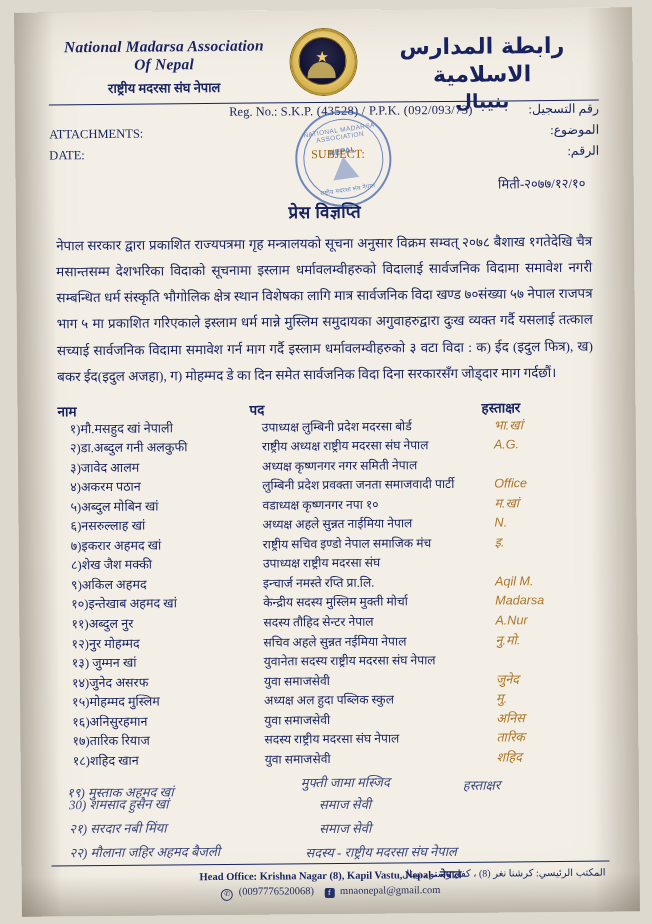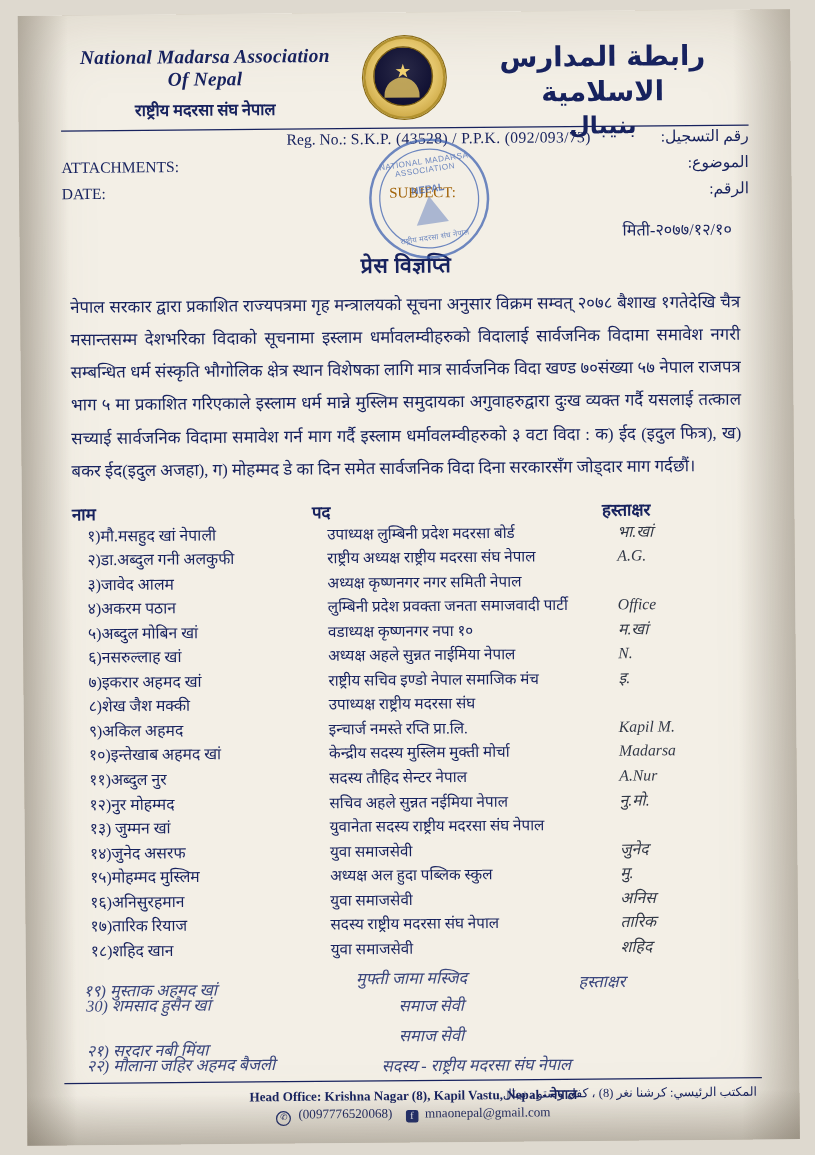--- a/index.html
+++ b/index.html
@@ -265,22 +265,22 @@
     font-family: "Liberation Serif", serif;
     font-size: 12.6px;
     line-height: 1.55;
     padding: 0 6px;
   }
   .sig-row .c-name { padding-left: 12px; }
   .sig-row .c-post { font-size: 12.2px; }
 
   
   .hand {
-    font-family: Liberation Serif, serif;
-    color: #0f172a;
+    font-family: Liberation Sans, sans-serif;
+    color: #a16207;
     opacity: .85;
     font-style: italic;
   }
   .hand-rows {
     position: relative;
     margin-top: 2px;
     height: 92px;
     padding: 0 6px;
   }
   .hand-line {
@@ -449,21 +449,21 @@
           <div class="c-sign hand">इ.</div>
         </div>
         <div class="sig-row">
           <div class="c-name">८)शेख जैश मक्की</div>
           <div class="c-post">उपाध्यक्ष राष्ट्रीय मदरसा संघ</div>
           <div class="c-sign hand"></div>
         </div>
         <div class="sig-row">
           <div class="c-name">९)अकिल अहमद</div>
           <div class="c-post">इन्चार्ज नमस्ते रप्ति प्रा.लि.</div>
-          <div class="c-sign hand">Kapil M.</div>
+          <div class="c-sign hand">Aqil M.</div>
         </div>
         <div class="sig-row">
           <div class="c-name">१०)इन्तेखाब अहमद खां</div>
           <div class="c-post">केन्द्रीय सदस्य मुस्लिम मुक्ती मोर्चा</div>
           <div class="c-sign hand">Madarsa</div>
         </div>
         <div class="sig-row">
           <div class="c-name">११)अब्दुल नुर</div>
           <div class="c-post">सदस्य तौहिद सेन्टर नेपाल</div>
           <div class="c-sign hand">A.Nur</div>
@@ -500,27 +500,27 @@
         </div>
         <div class="sig-row">
           <div class="c-name">१८)शहिद खान</div>
           <div class="c-post">युवा समाजसेवी</div>
           <div class="c-sign hand">शहिद</div>
         </div>
       </div>
 
       <div class="hand-rows">
         <div class="hand-line hand" style="left:12px; top:0px;margin-top:10px;">१९) मुस्ताक अहमद खां</div>
-        <div class="hand-line hand" style="left:230px; top:2px;text-align:right;">मुफ्ती जामा मस्जिद</div>
+        <div class="hand-line hand" style="left:246px; top:2px;text-align:right;">मुफ्ती जामा मस्जिद</div>
         <div class="hand-line hand" style="left:408px; top:6px;">हस्ताक्षर</div>
 
         <div class="hand-line hand" style="left:14px; top:22px;">30) शमसाद हुसैन खां</div>
         <div class="hand-line hand" style="left:264px; top:24px;">समाज सेवी</div>
 
-        <div class="hand-line hand" style="left:14px; top:46px;margin-top:12px;">२१) सरदार नबी मिंया</div>
+        <div class="hand-line hand" style="left:14px; top:46px;">२१) सरदार नबी मिंया</div>
         <div class="hand-line hand" style="left:264px; top:48px;">समाज सेवी</div>
 
         <div class="hand-line hand" style="left:14px; top:70px;">२२) मौलाना जहिर अहमद बैजली</div>
         <div class="hand-line hand" style="left:250px; top:72px;">सदस्य - राष्ट्रीय मदरसा संघ नेपाल</div>
       </div>
 
       <div class="footer">
         <hr class="foot-rule">
         <div class="foot-line1">Head Office: Krishna Nagar (8), Kapil Vastu, Nepal - नेपाल</div>
         <div class="foot-line2">

